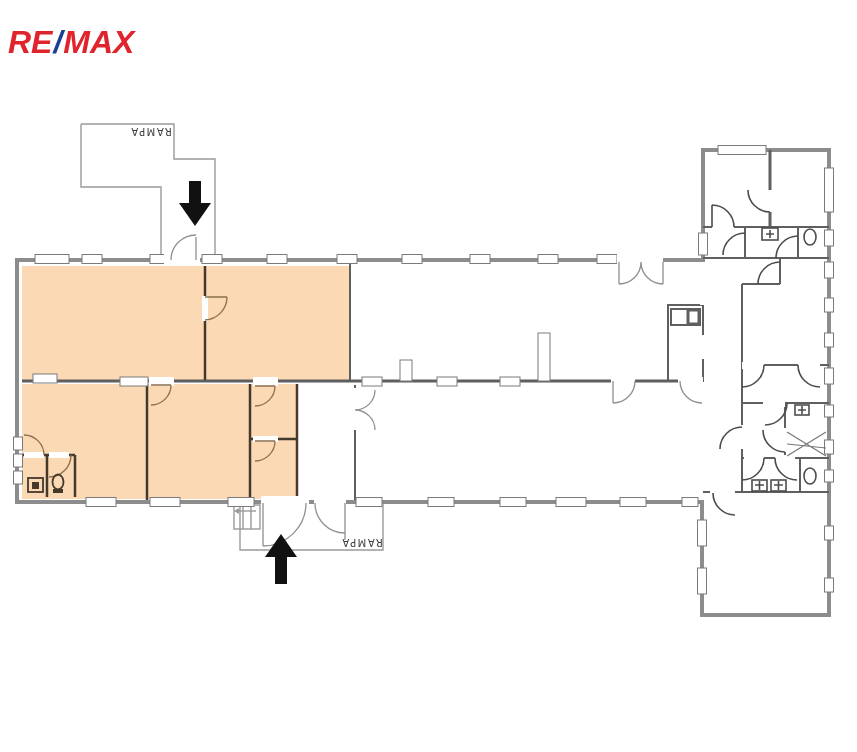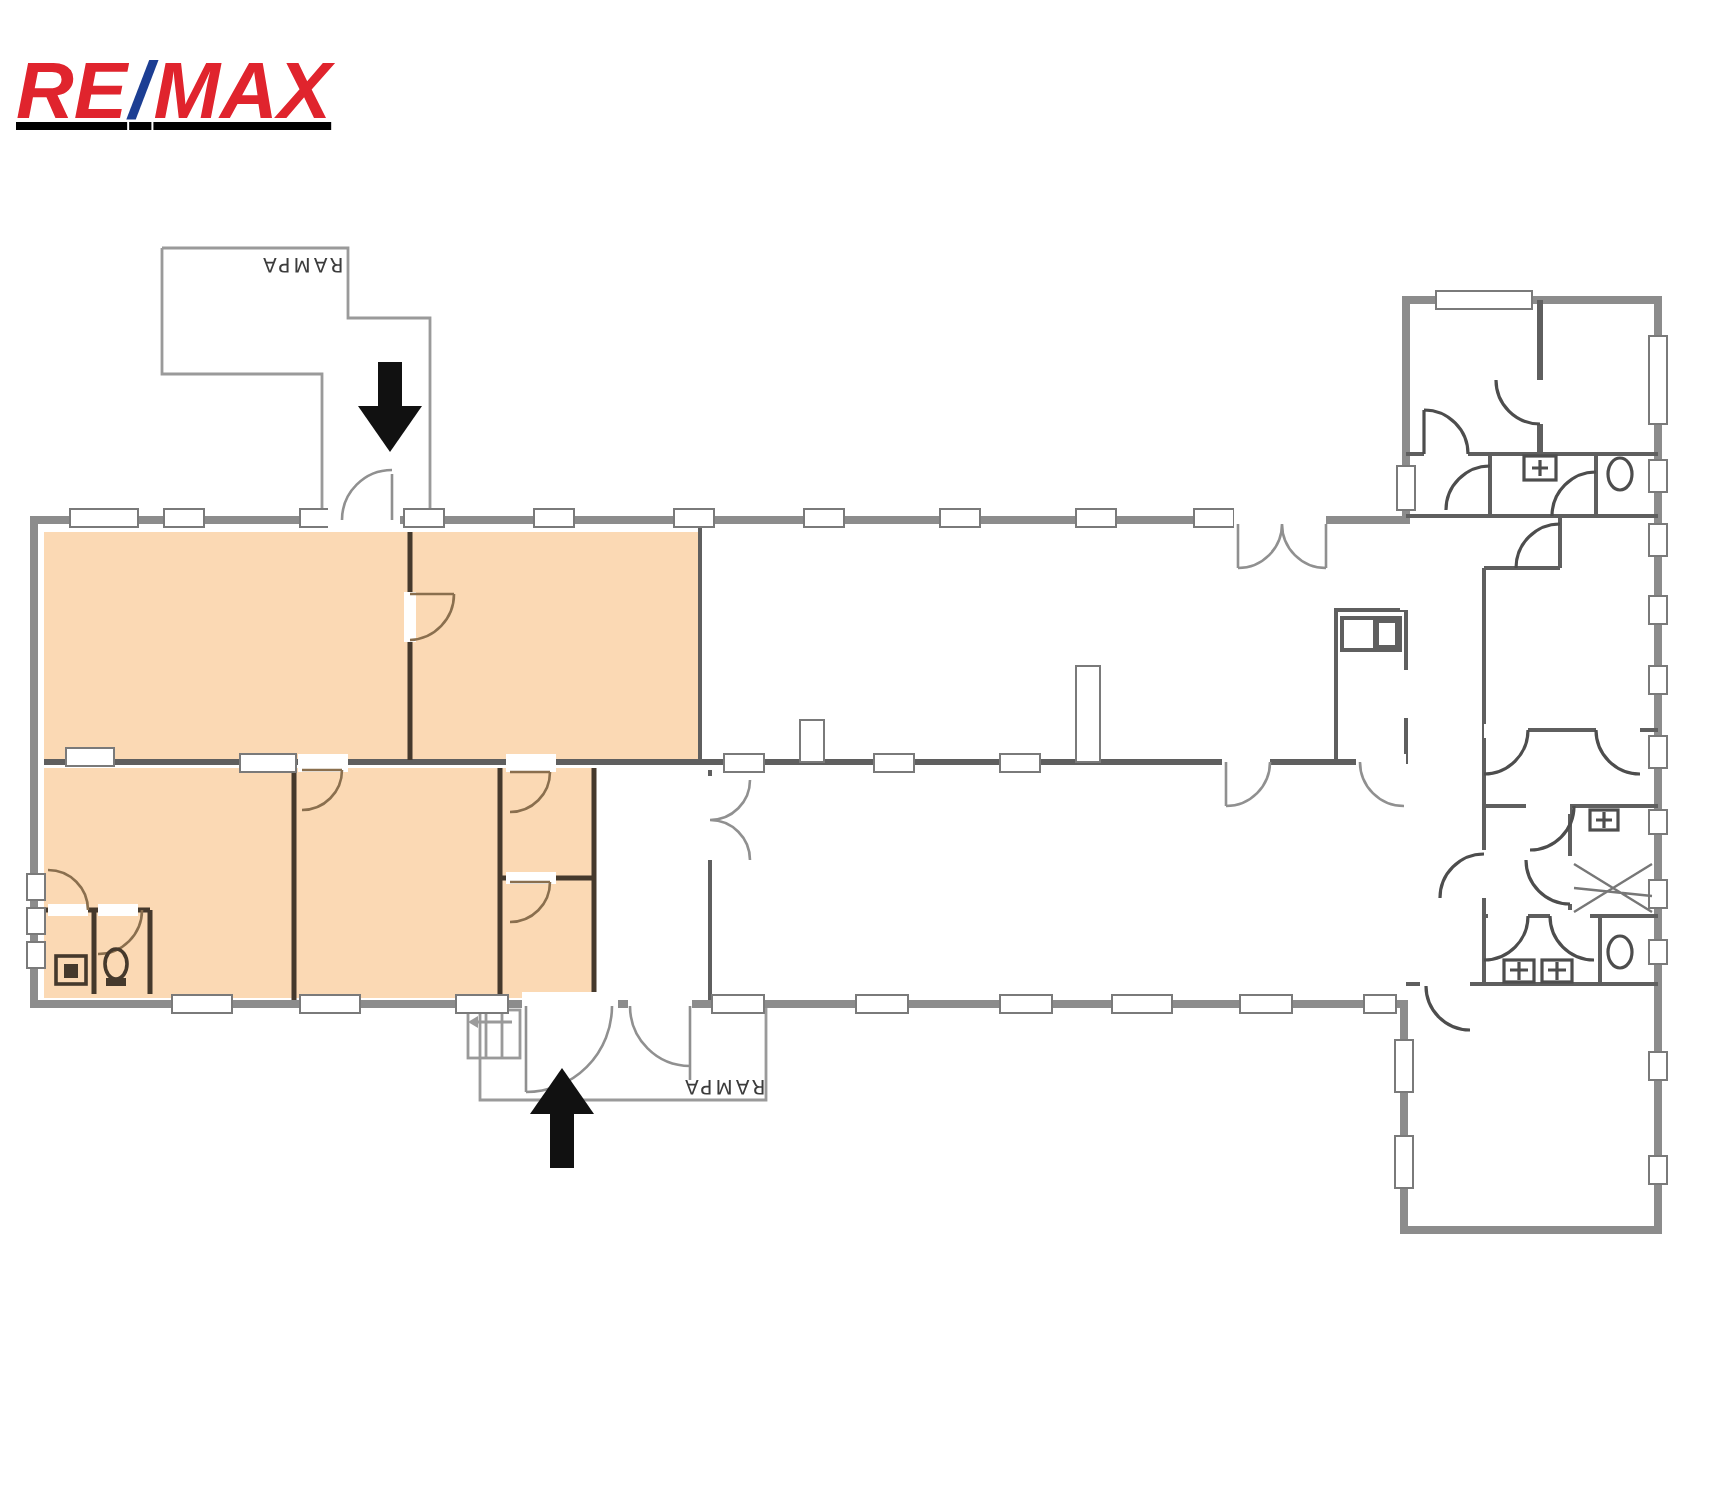--- a/index.html
+++ b/index.html
@@ -4,22 +4,22 @@
 <style>
   :root{
     --highlight:#FBD9B4; --brand-red:#E0242D; --brand-blue:#1C3E93;
     --wall:#8C8C8C; --wall-mid:#5F5F5F; --wall-dark:#45392C;
     --door-arc:#8A6F4E; --door-gray:#909090; --ink:#111111; --label:#3C3C3C;
   }
   html,body{margin:0;padding:0;background:#ffffff;}
   body{font-family:"DejaVu Sans",sans-serif;}
   .canvas{position:relative;width:857px;height:752px;background:#fff;overflow:hidden;}
   .logo{position:absolute;left:8px;top:26px;font-family:"Liberation Sans",sans-serif;
-        font-weight:bold;font-style:italic;font-size:40px;letter-spacing:0px;line-height:1;
-        user-select:none;white-space:nowrap;text-decoration:underline;}
+        font-weight:bold;font-style:italic;font-size:32px;letter-spacing:0px;line-height:1;
+        user-select:none;white-space:nowrap;}
   .logo .red{color:var(--brand-red);}
   .logo .blue{color:var(--brand-blue);padding:0 1px;}
   .ramp-label{position:absolute;font-size:10px;letter-spacing:1.5px;color:var(--label);
         transform:rotate(180deg);white-space:nowrap;}
   .ramp-label.top{left:130px;top:126px;}
   .ramp-label.bottom{left:341px;top:537px;}
   svg{position:absolute;left:0;top:0;}
   .hl{fill:var(--highlight);stroke:none;}
   .ext{stroke:var(--wall);stroke-width:4;fill:none;}
   .mid{stroke:var(--wall-mid);stroke-width:2;fill:none;}

